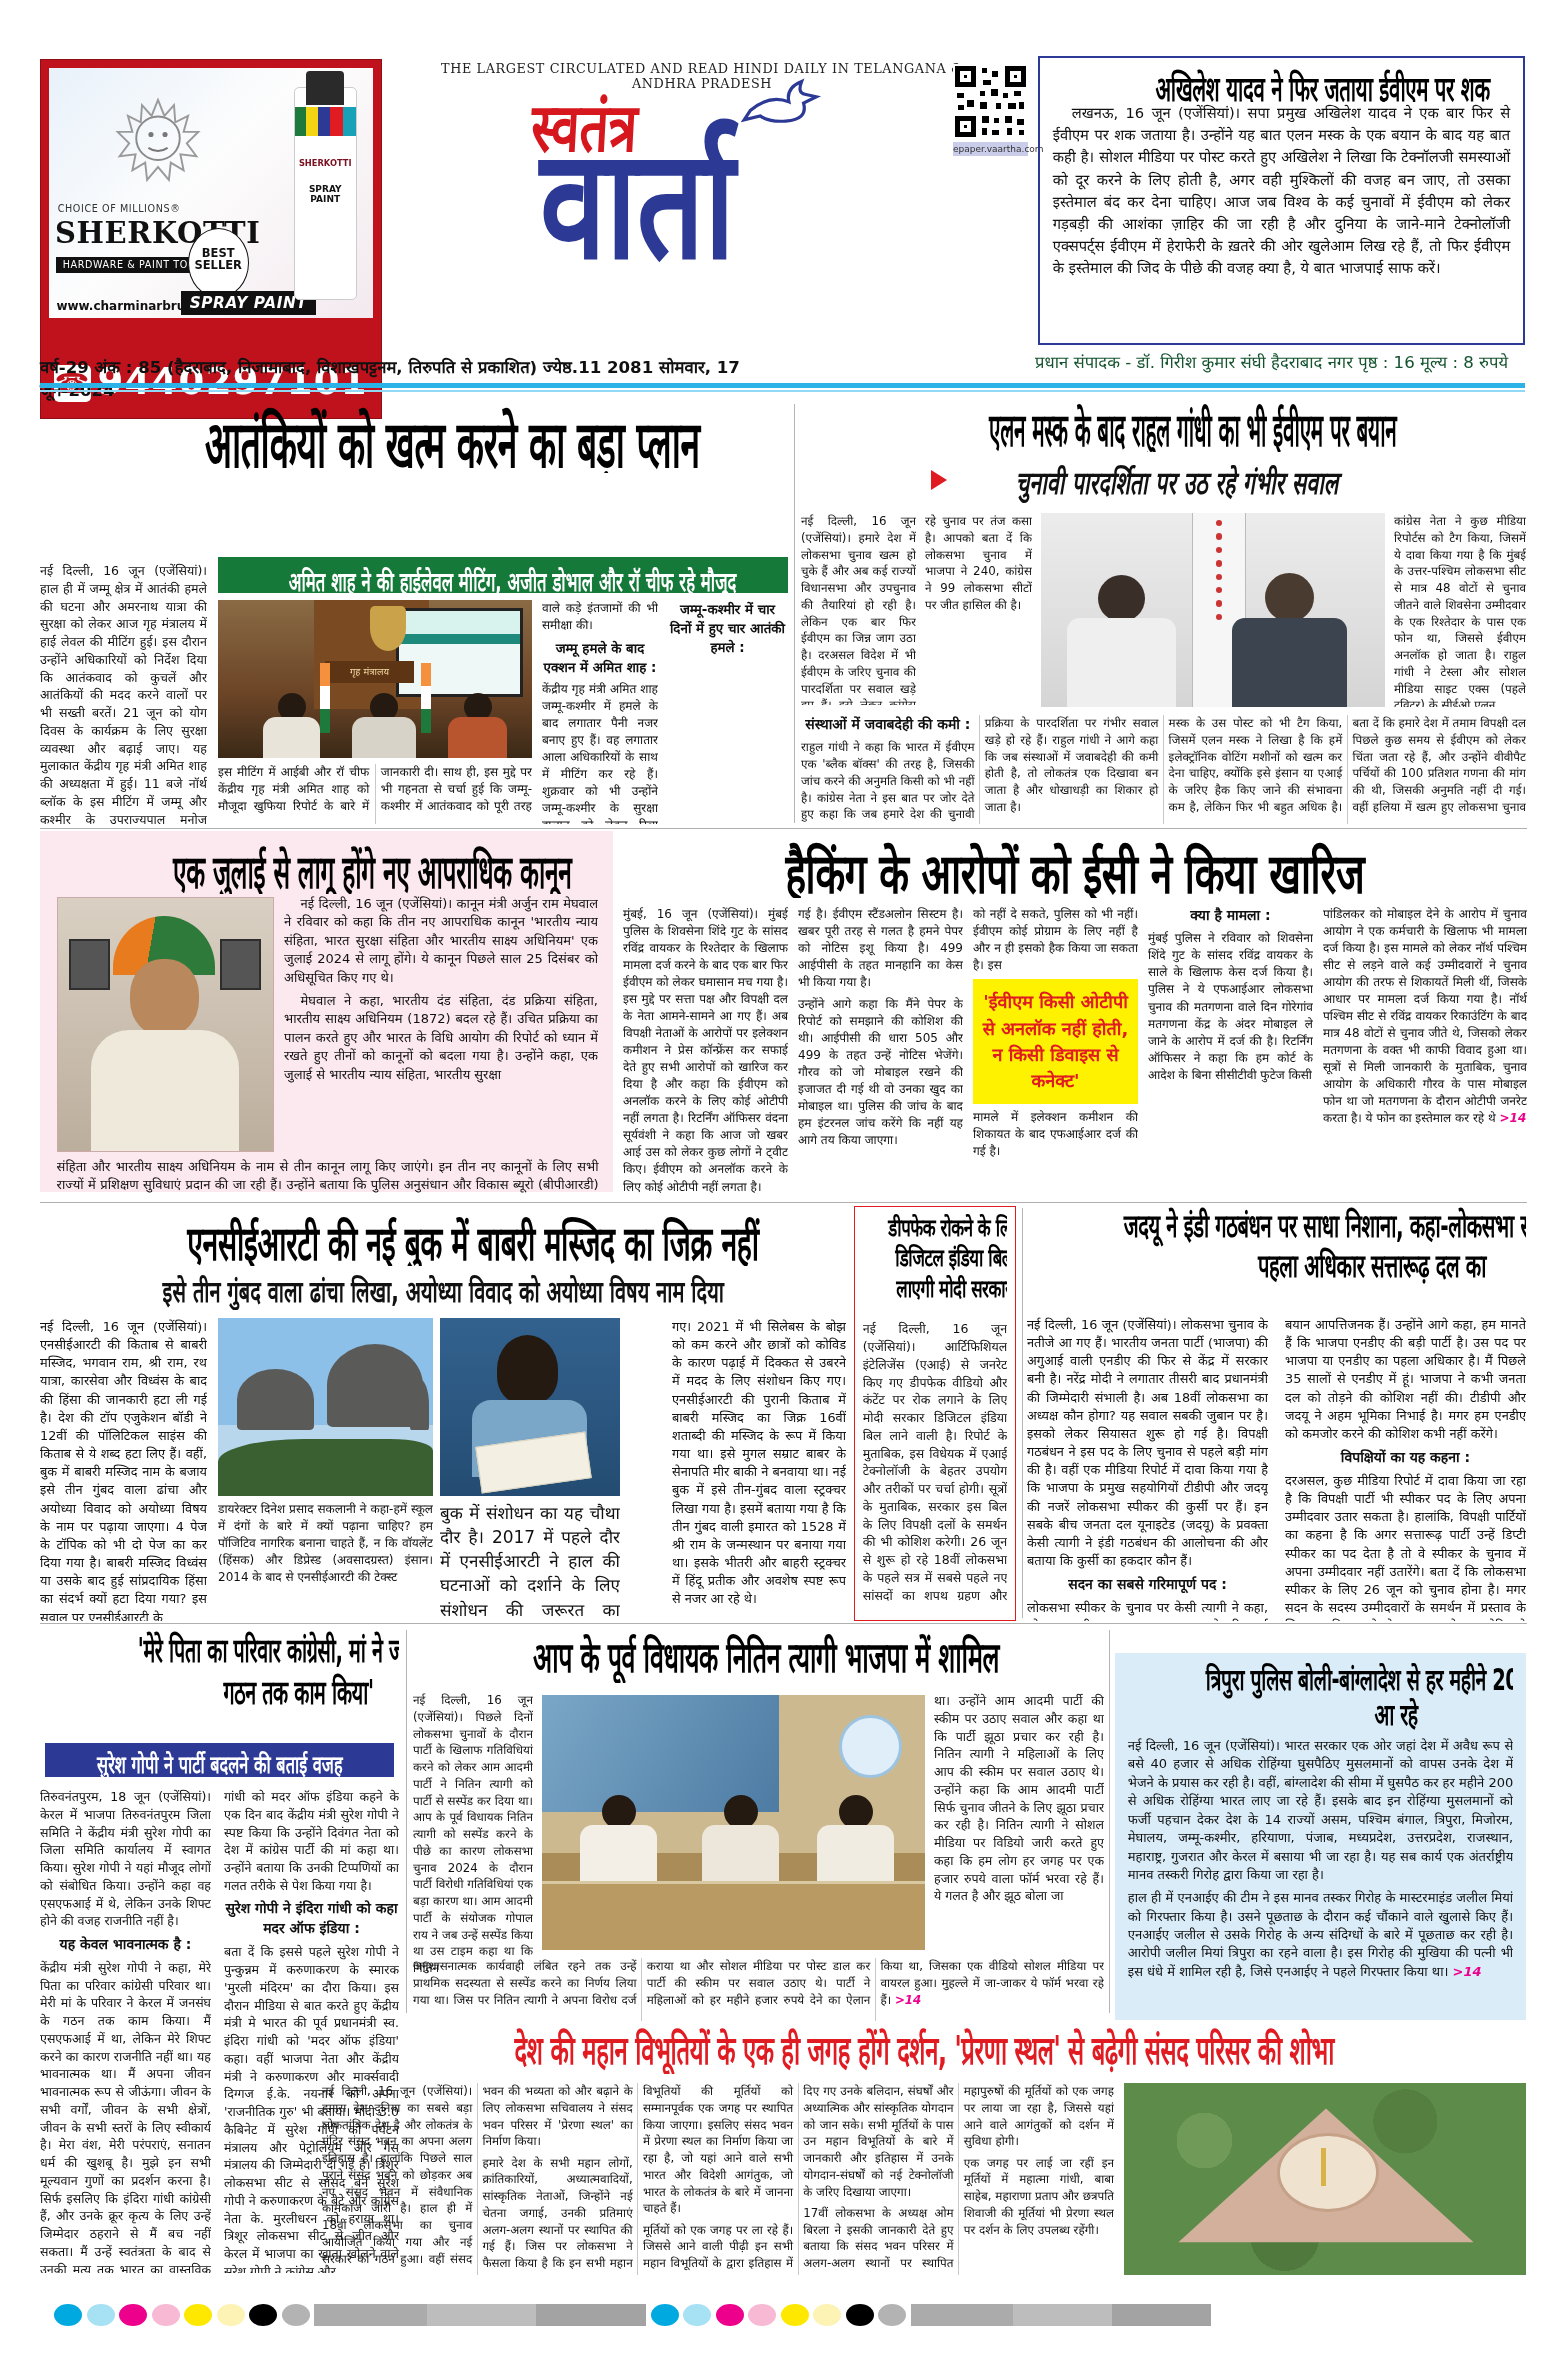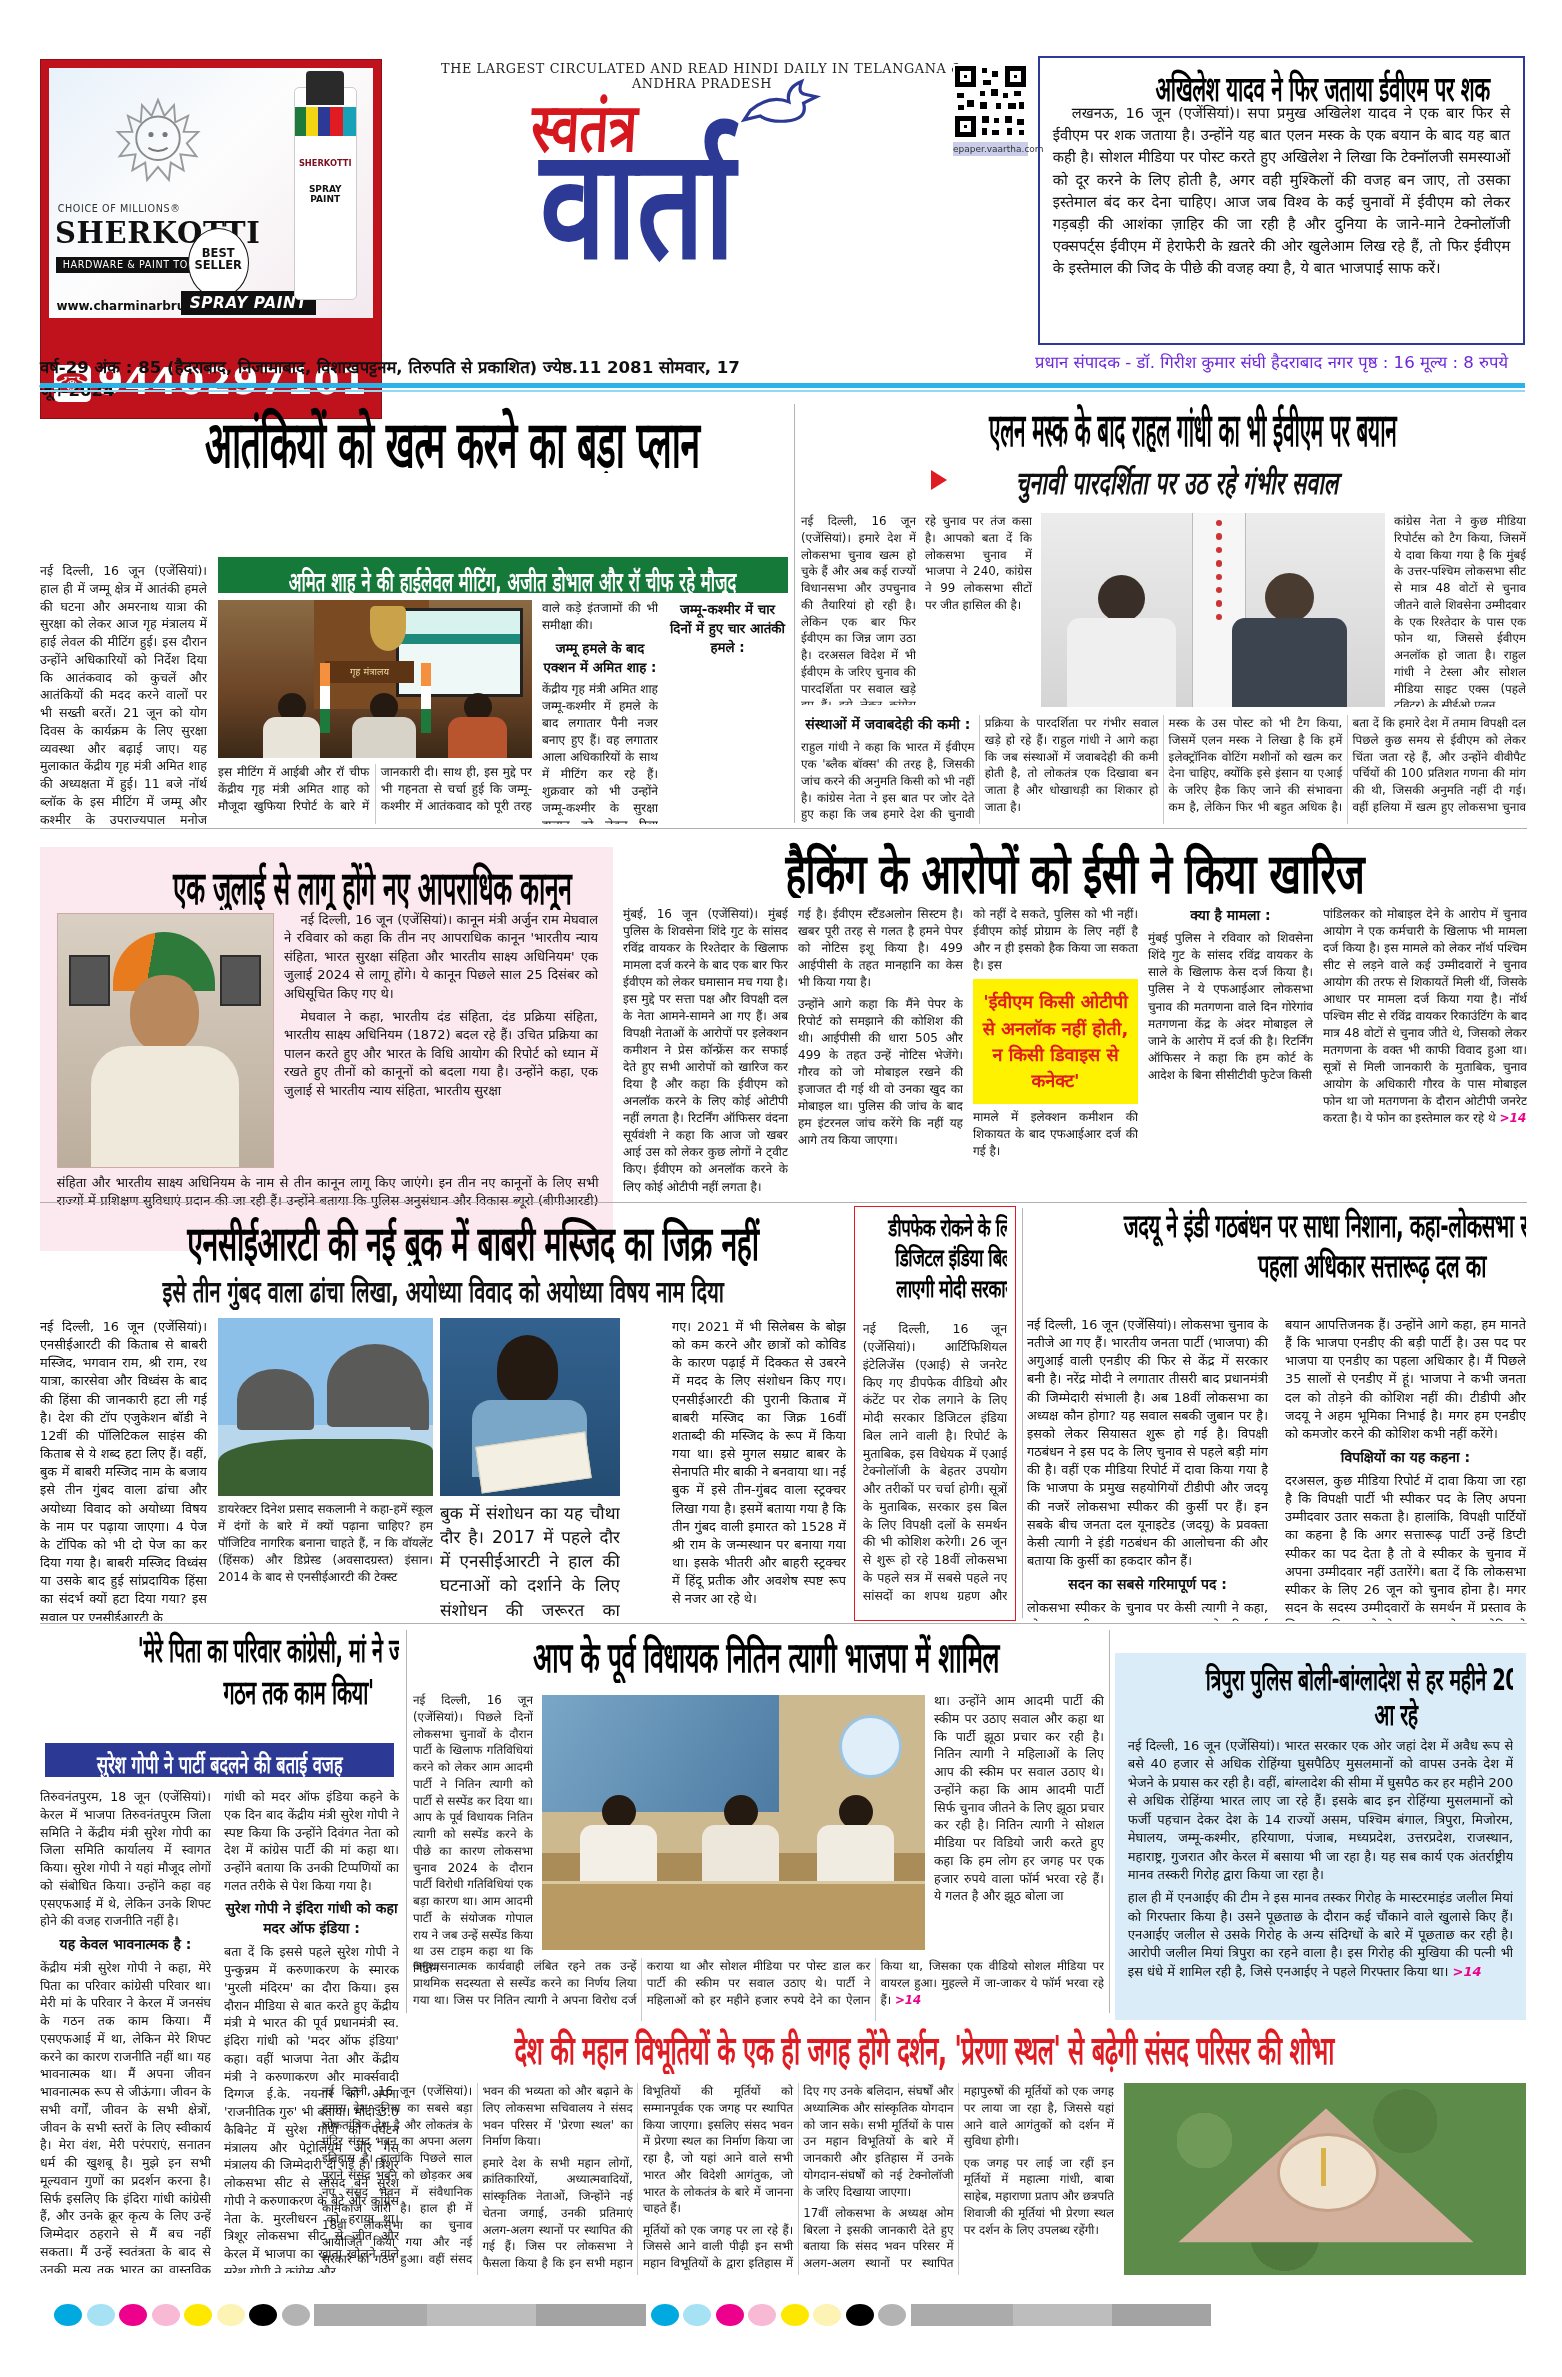--- a/index.html
+++ b/index.html
@@ -40,21 +40,21 @@
   .lion{position:absolute;left:61px;top:19px;}
   .tagline{left:421px;top:61px;width:562px;font-family:"DejaVu Serif",serif;font-size:12.8px;letter-spacing:0.6px;color:#222;text-align:center;}
   .logo-red{left:534px;top:80px;font-size:64px;font-weight:bold;color:#d6171e;}
   .logo-blue{left:540px;top:125px;font-size:152px;font-weight:bold;color:#2c3a96;line-height:1.05;}
   .qr-wrap{left:953px;top:64px;width:75px;}
   .qr-label{background:#c9cde9;color:#333;font-size:9px;text-align:center;padding:1.9px 0;margin-top:1.3px;}
   .box-akhilesh{left:1038px;top:56px;width:487px;height:289px;border:2.6px solid #2c3a96;box-sizing:border-box;padding:6.4px 12.8px;}
   .box-akhilesh .bh{text-align:center;height:38px;overflow:hidden;}
   .box-akhilesh .bb{font-size:14.7px;line-height:1.5;text-align:justify;text-indent:19px;}
   .dateline-l{left:40px;top:355px;width:728px;font-size:16.6px;font-weight:bold;color:#111;}
-  .dateline-r{left:1035px;top:350px;width:493px;font-size:16.6px;color:#6d28d9;}
+  .dateline-r{left:1035px;top:350px;width:493px;font-size:16.6px;color:#14532d;}
   .rule-c1{left:40px;top:383px;width:1485px;height:4.5px;background:#2bb3e8;}
   .rule-c2{left:40px;top:390px;width:1485px;height:1.9px;background:#8fd9f5;}
 
   
   .ph{position:absolute;overflow:hidden;background:#ccc;}
   .sil{position:absolute;}
   .sil .hd{width:28px;height:28px;border-radius:50%;background:#241a12;margin:0 auto;}
   .sil .to{width:100%;height:41px;border-radius:12.8px 12.8px 0 0;background:#241a12;margin-top:-3.8px;}
   .ph-meeting{background:linear-gradient(180deg,#8a6a45 0%,#6b4426 60%,#3a2917 100%);}
   .ph-meeting .scr{position:absolute;right:9px;top:7.7px;width:121px;height:83px;background:linear-gradient(180deg,#d8f2ee 0 28%,#1d8a7c 28% 40%,#eef9f7 40% 100%);border:3.2px solid #222;}
@@ -284,21 +284,21 @@
       </div>
     <div class="abs body-t c4 ovh flowcols" style="left:0;top:318px;width:725px;height:109px;font-size:11.8px;">
       <p class="subhead noind" style="font-size:14px;">संस्थाओं में जवाबदेही की कमी :</p>
       <p class="noind">राहुल गांधी ने कहा कि भारत में ईवीएम एक 'ब्लैक बॉक्स' की तरह है, जिसकी जांच करने की अनुमति किसी को भी नहीं है। कांग्रेस नेता ने इस बात पर जोर देते हुए कहा कि जब हमारे देश की चुनावी प्रक्रिया के पारदर्शिता पर गंभीर सवाल खड़े हो रहे हैं। राहुल गांधी ने आगे कहा कि जब संस्थाओं में जवाबदेही की कमी होती है, तो लोकतंत्र एक दिखावा बन जाता है और धोखाधड़ी का शिकार हो जाता है।</p>
       <p class="noind"><span>मस्क के उस पोस्ट को भी टैग किया, जिसमें एलन मस्क ने लिखा है कि हमें इलेक्ट्रॉनिक वोटिंग मशीनों को खत्म कर देना चाहिए, क्योंकि इसे इंसान या एआई के जरिए हैक किए जाने की संभावना कम है, लेकिन फिर भी बहुत अधिक है। बता दें कि हमारे देश में तमाम विपक्षी दल पिछले कुछ समय से ईवीएम को लेकर चिंता जता रहे हैं, और उन्होंने वीवीपैट पर्चियों की 100 प्रतिशत गणना की मांग की थी, जिसकी अनुमति नहीं दी गई। वहीं हलिया में खत्म हुए लोकसभा चुनाव की बात करें तो देश में ईवीएम के जरिए हुए चुनाव में जहां 64 करोड़ से ज्यादा लोगों ने मतदान किया, इसमें 31 करोड़ से ज्यादा महिलाओं ने मतदान किया है।</span> </p>
     </div>
   </div>
 
   <div class="hr" style="left:40px;top:828px;width:1487px;"></div>
 
-  <div class="art pinkbox" style="left:40px;top:831px;width:573px;height:404px;margin-top:16px;">
+  <div class="art pinkbox" style="left:40px;top:831px;width:573px;height:361px;">
     <div class="abs ctr ovh" style="left:0;top:7.7px;width:573px;height:55px;">
       <span class="hl sqz nw" style="font-size:41px;transform:scale(0.6,1.12);"><span>एक जुलाई से लागू होंगे नए आपराधिक कानून</span></span>
     </div>
     <div class="ph ph-meghwal" style="left:16.6px;top:66px;width:215px;height:253px;border:0.6px solid #caa;">
       <div class="fr" style="left:11.5px;"></div>
         <div class="fr" style="left:162px;"></div>
       <div class="tur"></div>
         <div class="fc"></div>
         <div class="bd"></div>
     </div>

